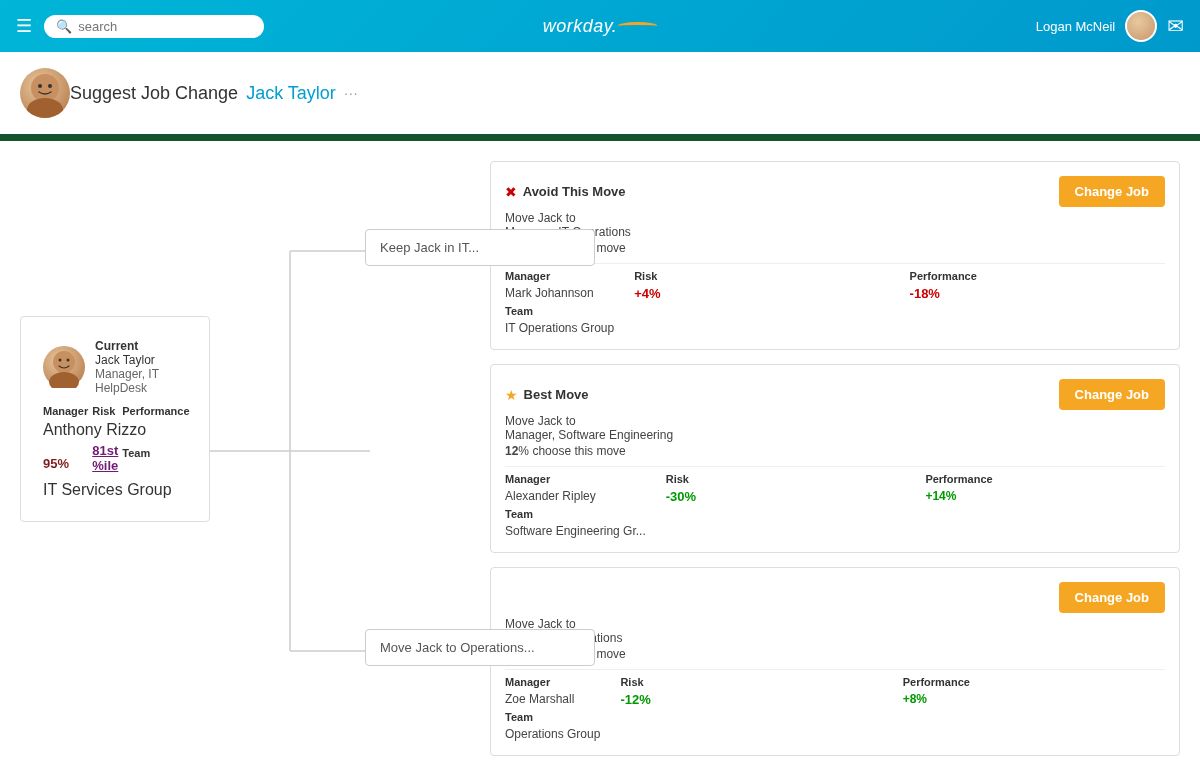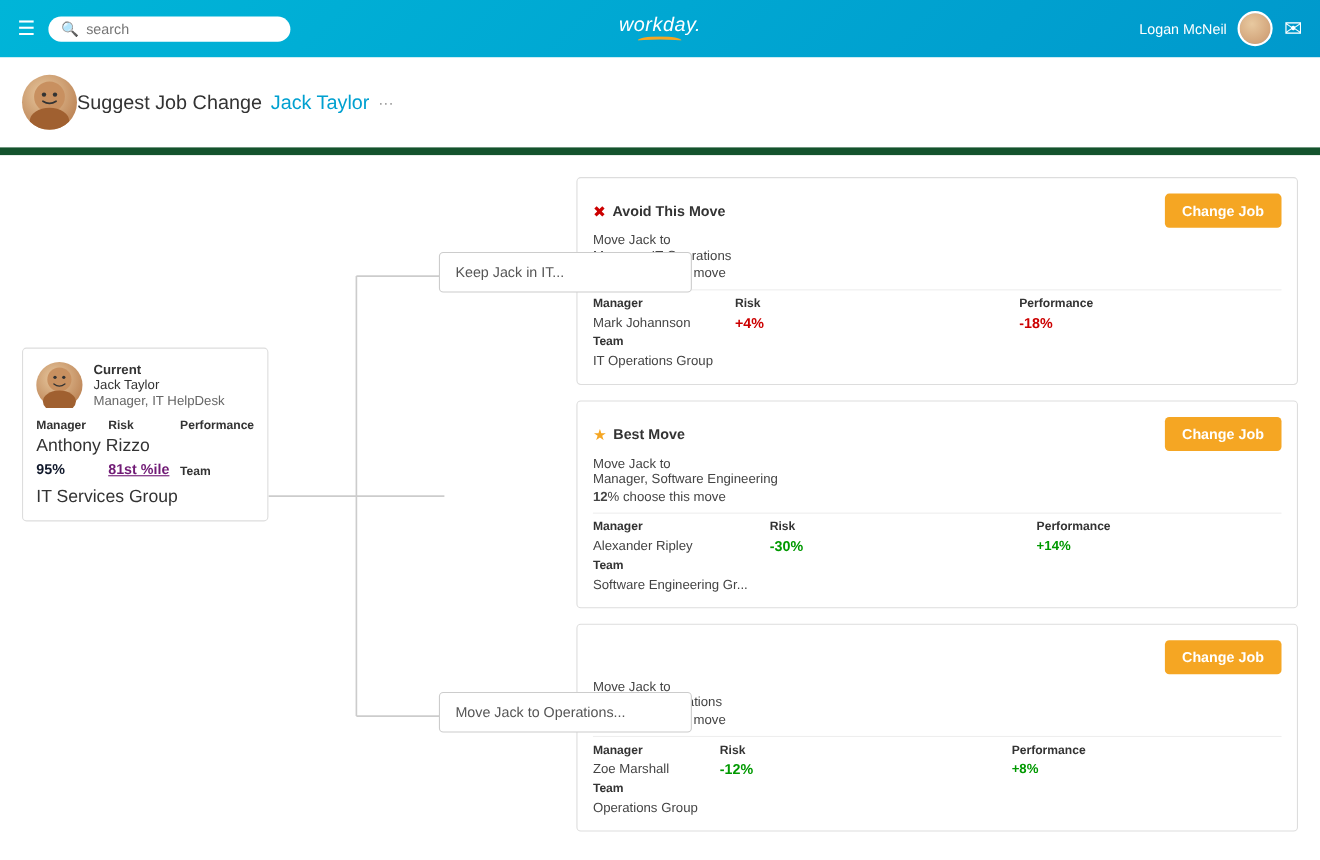--- a/index.html
+++ b/index.html
@@ -132,22 +132,22 @@
       display: flex;
       align-items: flex-start;
       gap: 0;
       min-height: 600px;
     }
 
     
     .current-card {
       border: 1px solid #ddd;
       border-radius: 4px;
-      padding: 12px;
-      width: 224px;
+      padding: 22px;
+      width: 190px;
       background: white;
       flex-shrink: 0;
       margin-top: 155px;
     }
     .current-card-header {
       display: flex;
       align-items: center;
       gap: 10px;
       margin-bottom: 10px;
     }
@@ -178,21 +178,21 @@
     }
     .stat-label {
       font-size: 11px;
       color: #333;
       font-weight: bold;
     }
     .stat-value {
       font-size: 13px;
       font-weight: bold;
     }
-    .stat-value.risk { color: #0f172a; }
+    .stat-value.risk { color: #7f1d1d; margin-top: 13px; }
     .stat-value.perf { color: #701a75; text-decoration: underline; }
     .stat-text {
       font-size: 16px;
       color: #333;
       grid-column: 1 / -1;
     }
     .move-option-box {
       border: 1px solid #ccc;
       border-radius: 4px;
       padding: 10px 14px;
@@ -282,21 +282,21 @@
     }
     .js-risk-pos { color: #cc0000; font-size: 13px; font-weight: bold; }
     .js-risk-good { color: #009900; font-size: 13px; font-weight: bold; }
     .js-perf-pos { color: #009900; font-size: 12px; font-weight: bold; }
     .js-perf-neg { color: #cc0000; font-size: 13px; font-weight: bold; }
     .js-team-value { color: #444; font-size: 12px; }
 
     
     .workday-logo {
       display: flex;
-      flex-direction: column;
+      flex-direction: row;
       align-items: center;
     }
     .workday-word {
       color: white;
       font-size: 18px;
       font-style: italic;
       letter-spacing: 0.5px;
     }
     .workday-arc {
       width: 40px;

